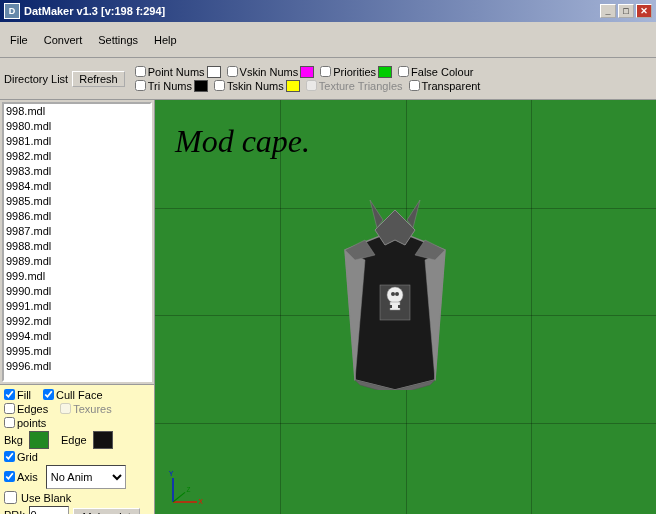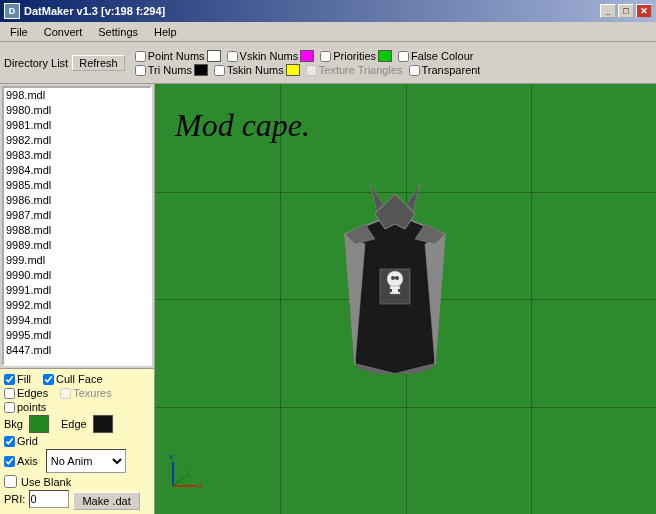--- a/index.html
+++ b/index.html
@@ -50,21 +50,21 @@
       display: flex; align-items: center; justify-content: center;
       font-size: 9px;
       color: #000;
       cursor: pointer;
     }
     .tb-btn.close { background: #c0392b; color: white; }
 
     
     .menu-bar {
       background: #d4d0c8;
-      height: 20px;
+      height: 36px;
       display: flex;
       align-items: center;
       padding: 0 2px;
       border-bottom: 1px solid #999;
     }
     .menu-item {
       padding: 2px 8px;
       cursor: pointer;
       font-size: 11px;
     }
@@ -104,21 +104,21 @@
       gap: 2px;
       margin-left: 6px;
     }
     .cb-row {
       display: flex;
       align-items: center;
       gap: 6px;
     }
     .cb-item {
       display: flex;
-      align-items: flex-end;
+      align-items: flex-start;
       gap: 2px;
       font-size: 11px;
       white-space: nowrap;
     }
     .cb-item input[type=checkbox] {
       width: 11px;
       height: 11px;
       margin: 0;
     }
     .color-box {
@@ -345,21 +345,21 @@
           <li>9986.mdl</li>
           <li>9987.mdl</li>
           <li>9988.mdl</li>
           <li>9989.mdl</li>
           <li>999.mdl</li>
           <li>9990.mdl</li>
           <li>9991.mdl</li>
           <li>9992.mdl</li>
           <li>9994.mdl</li>
           <li>9995.mdl</li>
-          <li>8447.mdl</li>
+          <li>9996.mdl</li>
         </ul>
     </div>
 
     <div class="controls-panel">
       <div class="ctrl-row">
         <div class="cb-item">
           <input type="checkbox" checked="" style="">
           <span>Fill</span>
         </div>
         <div class="cb-item" style="margin-left:8px;">

